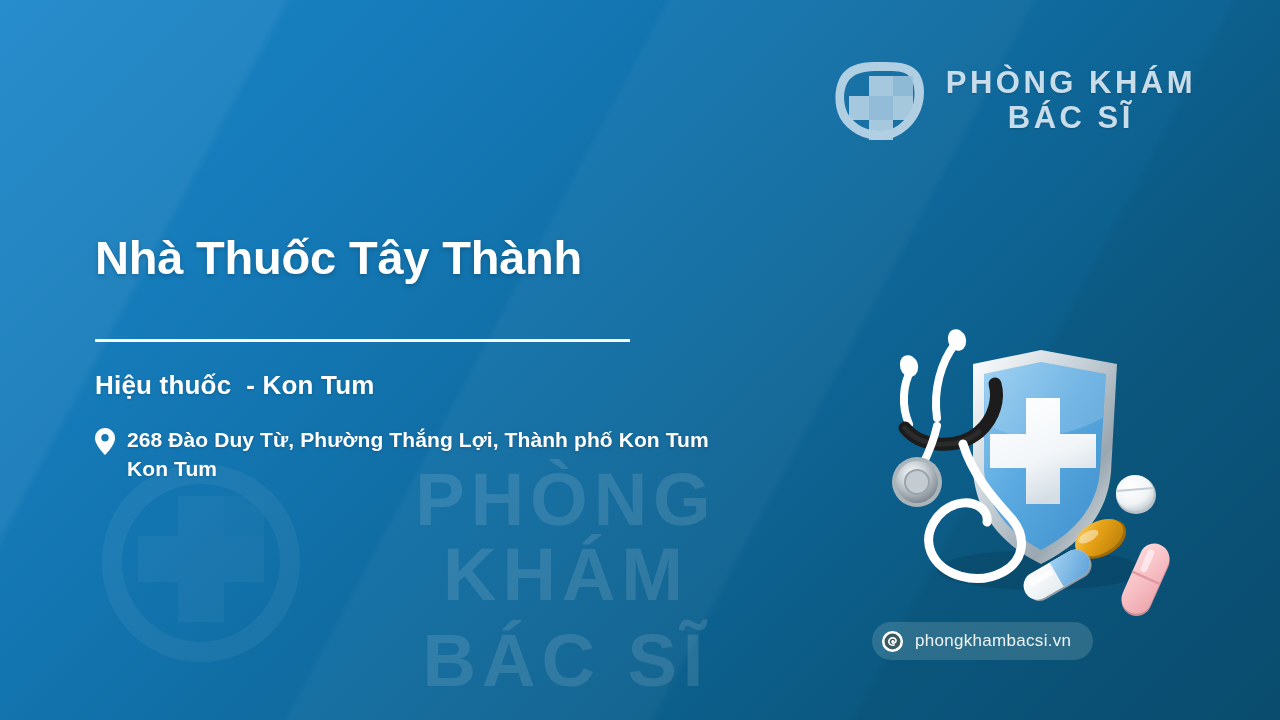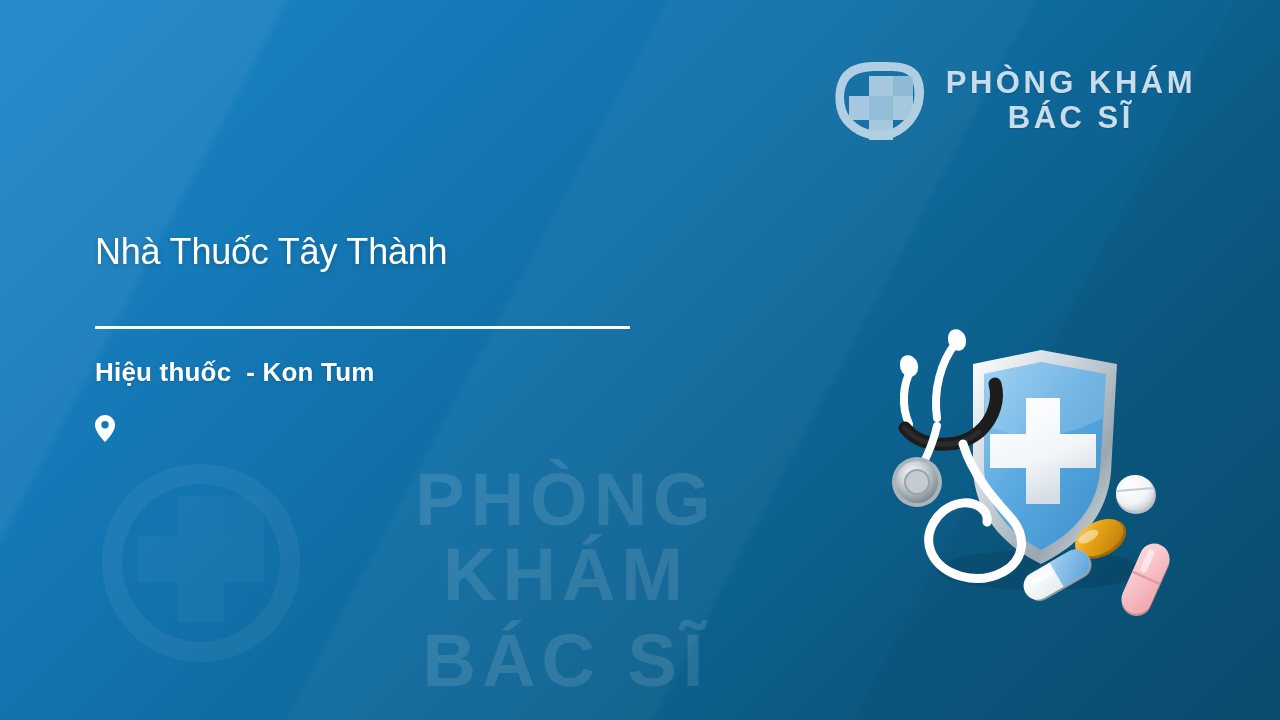--- a/index.html
+++ b/index.html
@@ -73,22 +73,22 @@
     text-shadow:0 1px 2px rgba(0,0,0,0.18);
   }
   .brand-l1 { font-size:31px; }
   .brand-l2 { font-size:31px; }
 
   
   .content { position:absolute; left:95px; top:232px; width:760px; }
 
   .title {
     color:#ffffff;
-    font-size:36px;
-    font-weight:400;
+    font-size:47px;
+    font-weight:700;
     letter-spacing:-0.2px;
     line-height:1.12;
     text-shadow:0 2px 5px rgba(0,0,0,0.20);
     white-space:nowrap;
   }
 
   .divider {
     width:535px;
     height:3px;
     background:#ffffff;
@@ -184,20 +184,22 @@
 
     <div class="divider"></div>
 
     <div class="subtitle">Hiệu thuốc  - Kon Tum</div>
 
     <div class="address-row">
       <svg class="pin" viewBox="0 0 20 27">
         <path d="M10 0 C4.5 0 0 4.5 0 10 C0 17.6 10 27 10 27 C10 27 20 17.6 20 10 C20 4.5 15.5 0 10 0 Z" fill="#ffffff"></path>
         <circle cx="10" cy="9.8" r="3.7" fill="#1478b5"></circle>
       </svg>
+      <div class="address">268 Đào Duy Từ,  Phường Thắng Lợi,  Thành phố Kon Tum
+Kon Tum</div>
     </div>
   </div>
 
   <svg class="illus" viewBox="0 0 340 300">
     <defs>
       <linearGradient id="shieldFace" x1="0" y1="0" x2="1" y2="1">
         <stop offset="0%" stop-color="#8fc9f0"></stop>
         <stop offset="45%" stop-color="#5aa9e0"></stop>
         <stop offset="100%" stop-color="#3d8fcc"></stop>
       </linearGradient>
@@ -296,13 +298,23 @@
 
       <g transform="rotate(24 301 258)">
         <rect x="286" y="222" width="30" height="74" rx="15" fill="#c98f96"></rect>
         <rect x="285" y="220" width="30" height="74" rx="15" fill="url(#pinkG)"></rect>
         <path d="M285 256 h30" stroke="#e09aa2" stroke-width="2.5" fill="none"></path>
         <rect x="291" y="228" width="7" height="24" rx="3.5" fill="#ffffff" opacity="0.55"></rect>
       </g>
     </g>
   </svg>
 
+  <div class="url-badge">
+    <svg class="globe" viewBox="0 0 24 24">
+      <circle cx="12" cy="12" r="11" fill="#ffffff"></circle>
+      <circle cx="12" cy="12" r="8.3" fill="#3b5a60"></circle>
+      <path d="M8 12.6 C8 9.8 10.2 7.9 12.6 8.2 C14.8 8.5 16 10.2 15.6 11.8 C15.2 13.3 13.6 14 12.4 13.5
+               C11.6 13.2 11.3 12.4 11.7 11.8 C12 11.3 12.7 11.2 13.1 11.6" fill="none" stroke="#ffffff" stroke-width="1.7" stroke-linecap="round"></path>
+      <path d="M8.2 13 C9.2 15.4 11.6 16.4 13.6 15.6" fill="none" stroke="#ffffff" stroke-width="1.7" stroke-linecap="round"></path>
+    </svg>
+    <span class="url-text">phongkhambacsi.vn</span>
+  </div>
 </div>
 
 </body></html>

